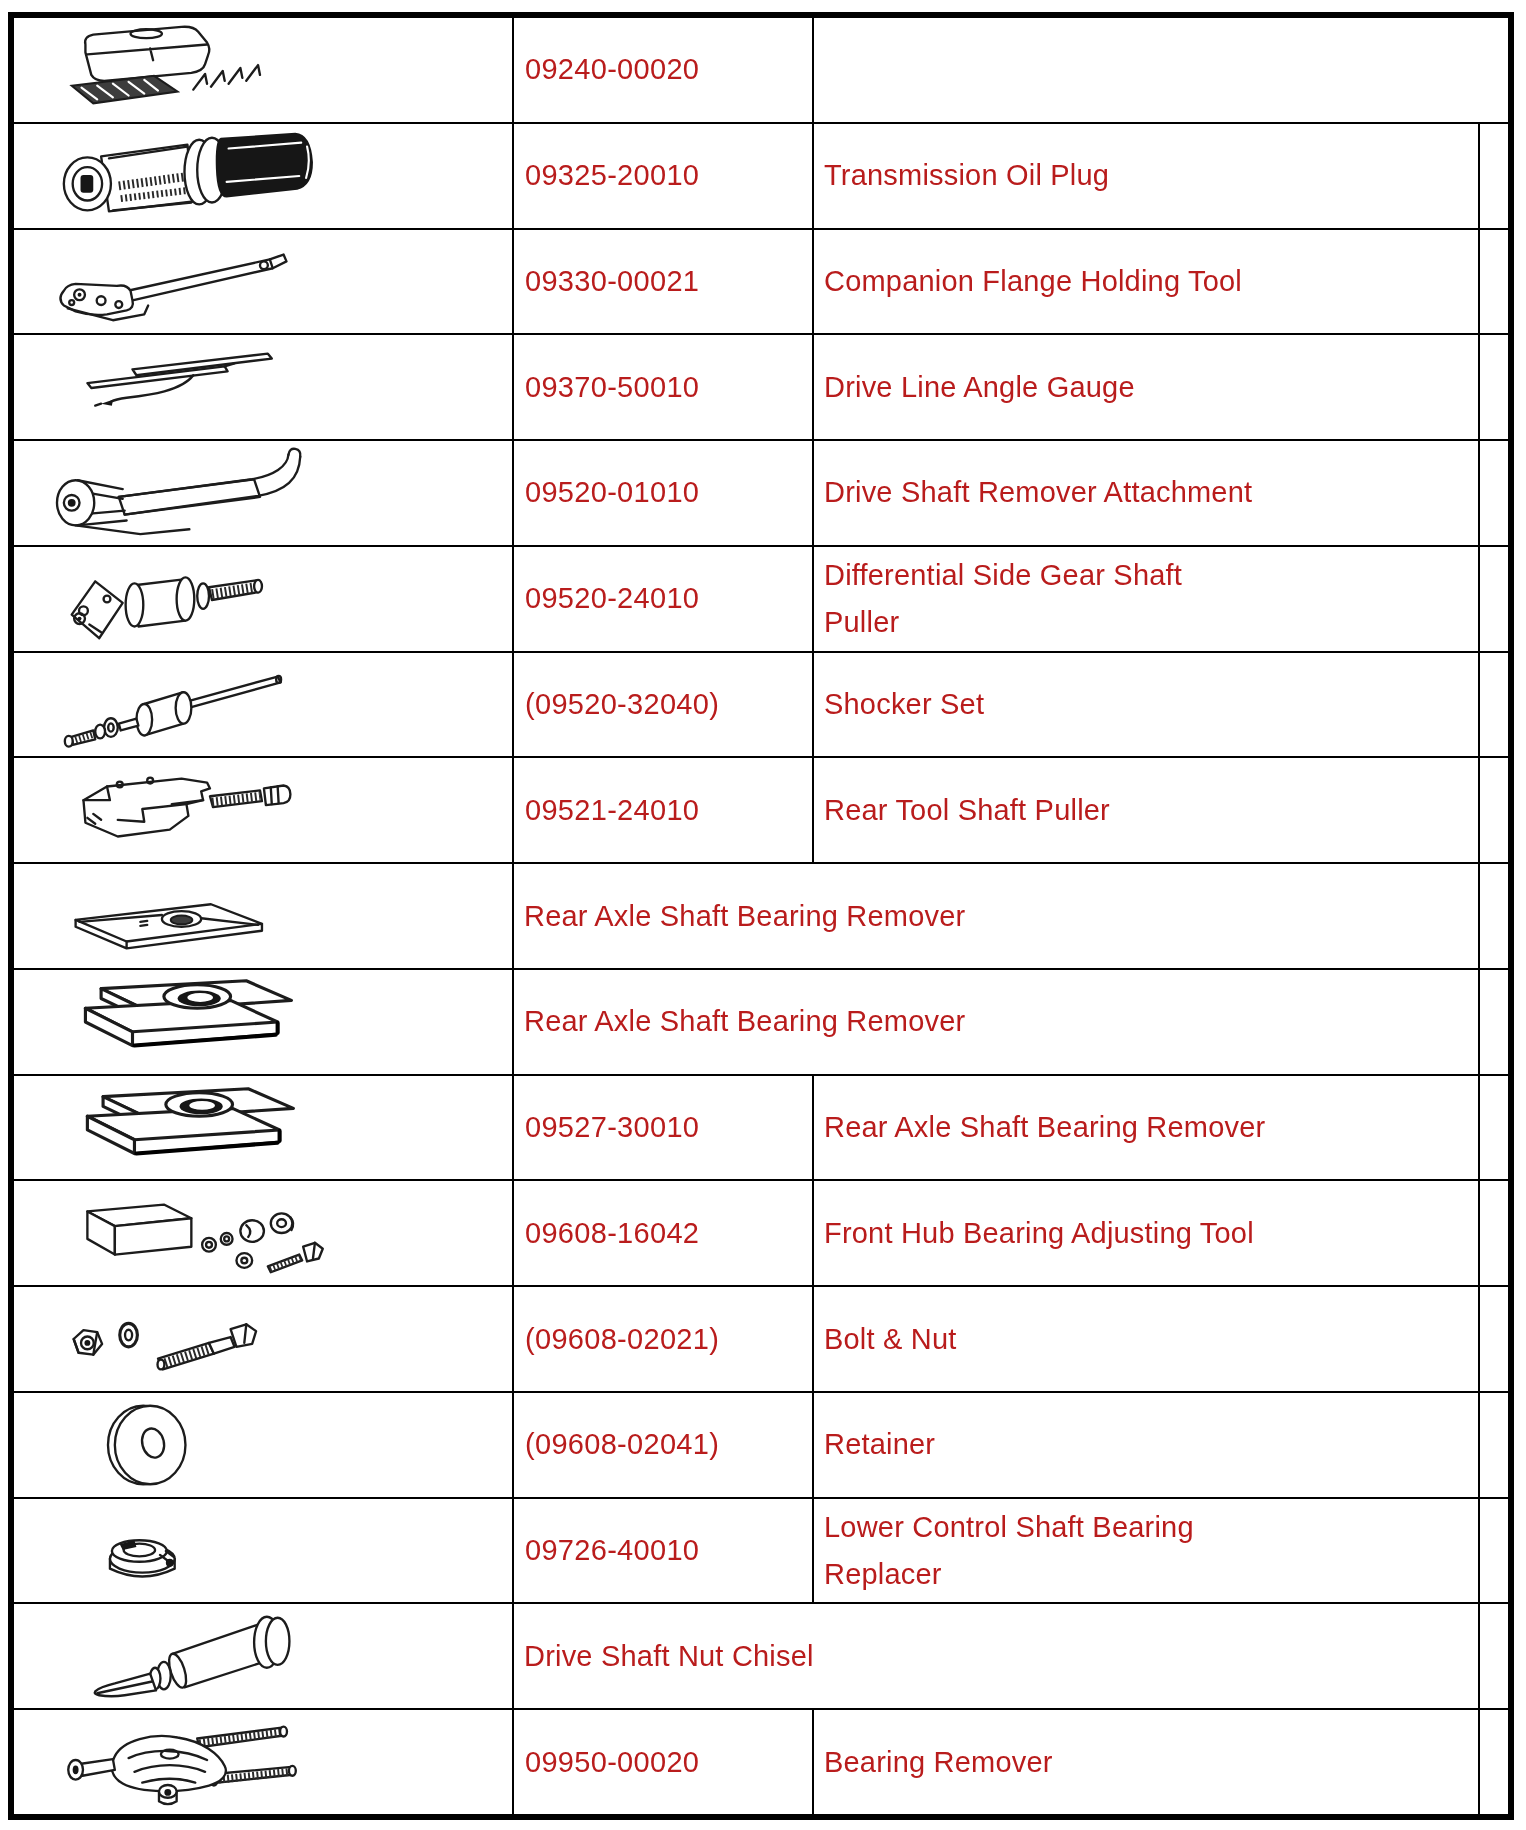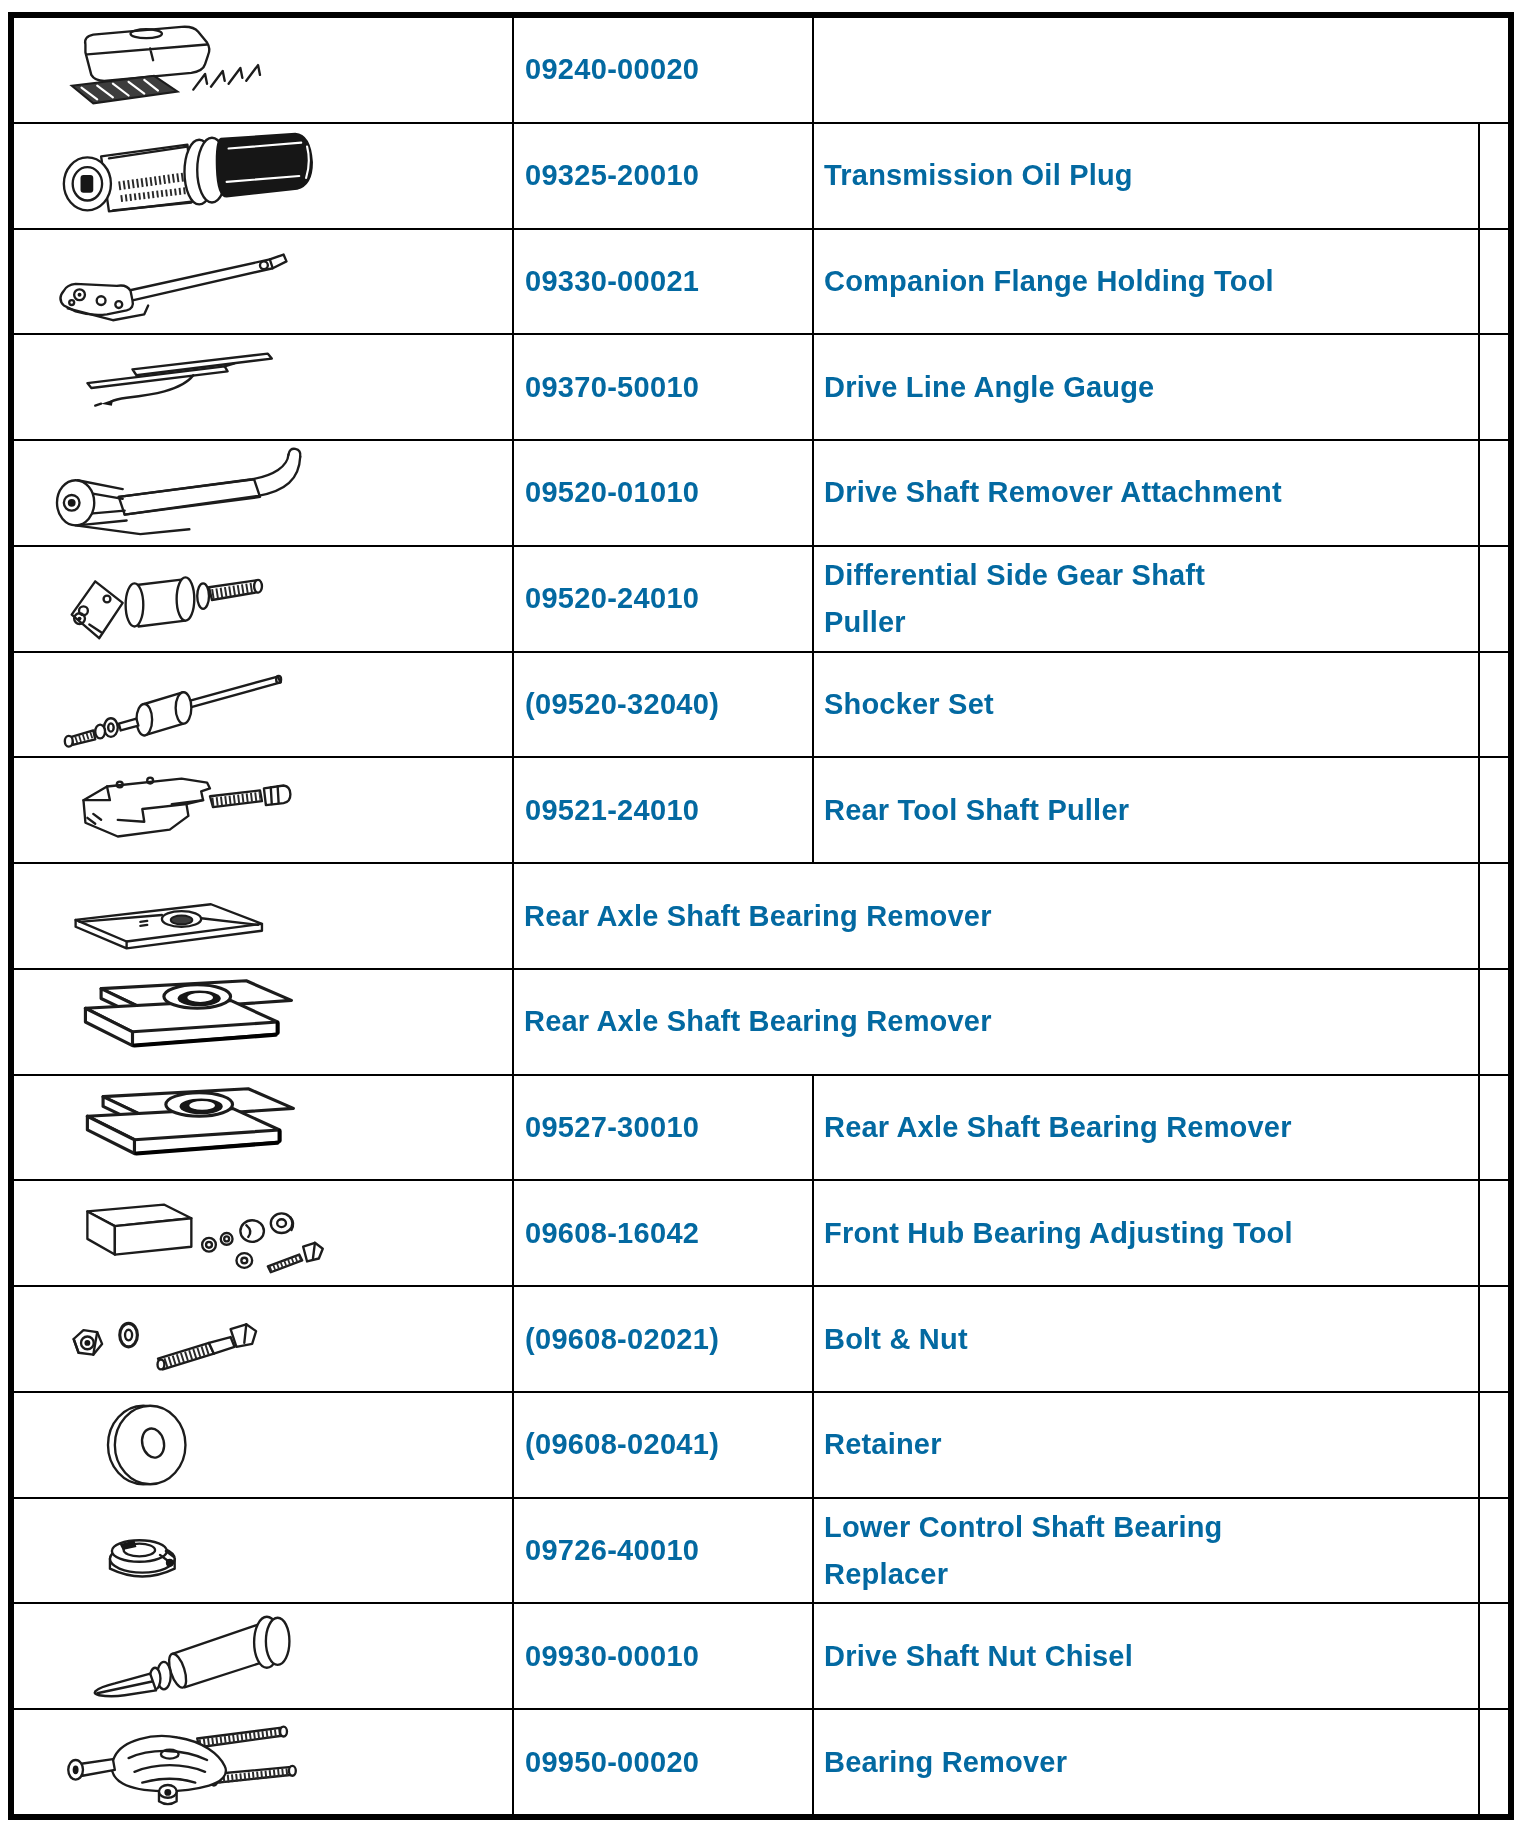--- a/index.html
+++ b/index.html
@@ -1,17 +1,17 @@
 <!DOCTYPE html>
 <html><head>
 <meta charset="utf-8">
 <style>
   html,body{margin:0;padding:0;background:#ffffff;}
   .page{position:relative;width:1526px;height:1830px;background:#ffffff;overflow:hidden;
-        font-family:"Liberation Sans","DejaVu Sans",sans-serif;color:#0369a1;font-weight:bold;}
+        font-family:"Liberation Sans","DejaVu Sans",sans-serif;color:#b91c1c;}
   .sst-table{position:absolute;left:8px;top:12px;width:1506px;height:1808px;
              border:6px solid #000;box-sizing:border-box;display:flex;flex-direction:column;background:#fff;}
   .row{display:flex;flex:1;border-bottom:2px solid #000;min-height:0;}
   .row:last-child{border-bottom:none;}
   .cell{box-sizing:border-box;min-width:0;}
   .c-img{width:500px;border-right:2px solid #000;display:flex;align-items:center;padding-left:6px;}
   .c-part{width:300px;border-right:2px solid #000;display:flex;align-items:center;padding-left:11px;
           font-size:29px;letter-spacing:0.3px;}
   .c-name{flex:1;border-right:2px solid #000;display:flex;flex-direction:column;justify-content:center;
           gap:14px;padding-left:10px;font-size:29px;letter-spacing:0.2px;}
@@ -383,23 +383,20 @@
         <path class="fw" d="M150,50 L238,20 L250,56 L163,84 Z"></path>
         <ellipse class="fw" cx="247" cy="38" rx="13" ry="26"></ellipse>
         <ellipse class="fw" cx="258" cy="37" rx="12" ry="24"></ellipse>
         <ellipse class="fw" cx="156" cy="67" rx="7" ry="18" transform="rotate(-18 156 67)"></ellipse>
         <ellipse class="fw" cx="142" cy="72" rx="7" ry="14"></ellipse>
         <ellipse class="fw" cx="133" cy="75" rx="5.5" ry="11"></ellipse>
         <path class="fw" d="M128,70 L92,80 Q76,84 72,88 Q70,91 76,92 Q88,94 102,92 L134,87 Z"></path>
         <path class="st" d="M74,90 L130,78"></path>
       </svg>
     </div>
-    <div class="cell c-part">
-          <span>09930-00010</span>
-        </div>
     <div class="cell c-name">
           <div class="line">Drive Shaft Nut Chisel</div>
         </div>
     <div class="cell c-end"></div>
   </div>
 
   <div class="row">
     <div class="cell c-img">
       <svg class="illus" viewBox="0 0 480 104">
         <path class="fw" d="M176,28 L262,17 L264,25 L178,37 Z"></path>

